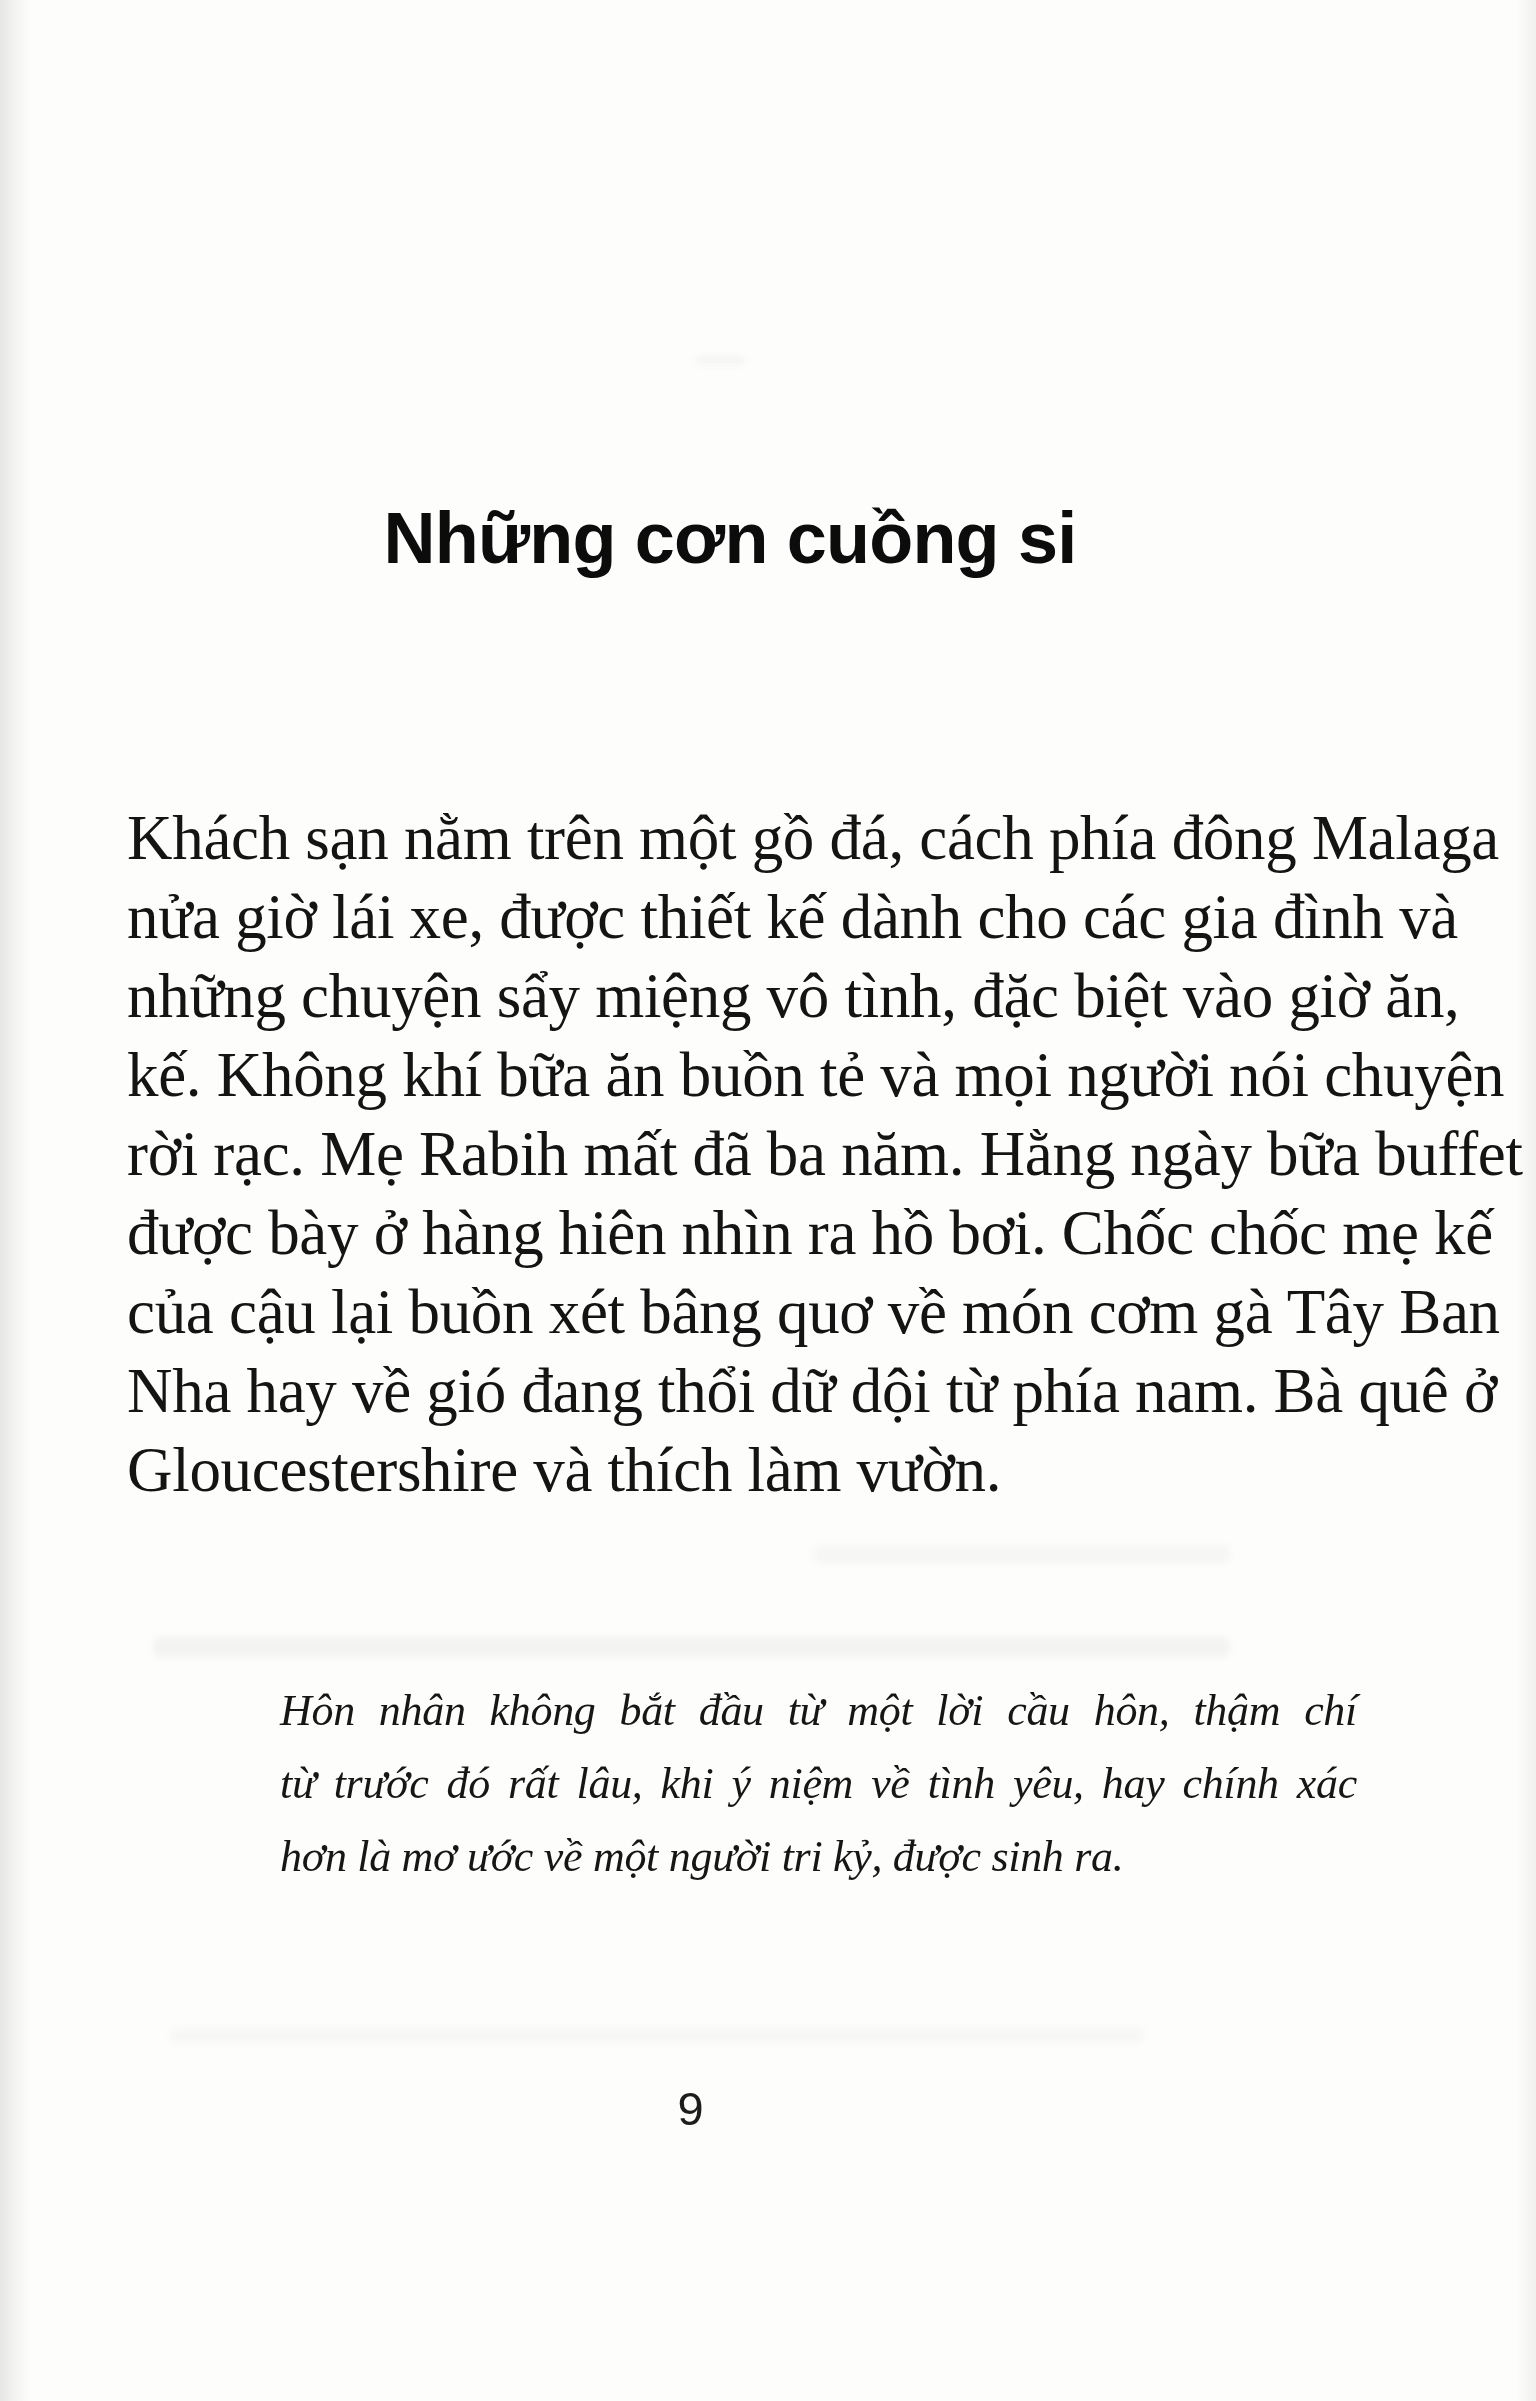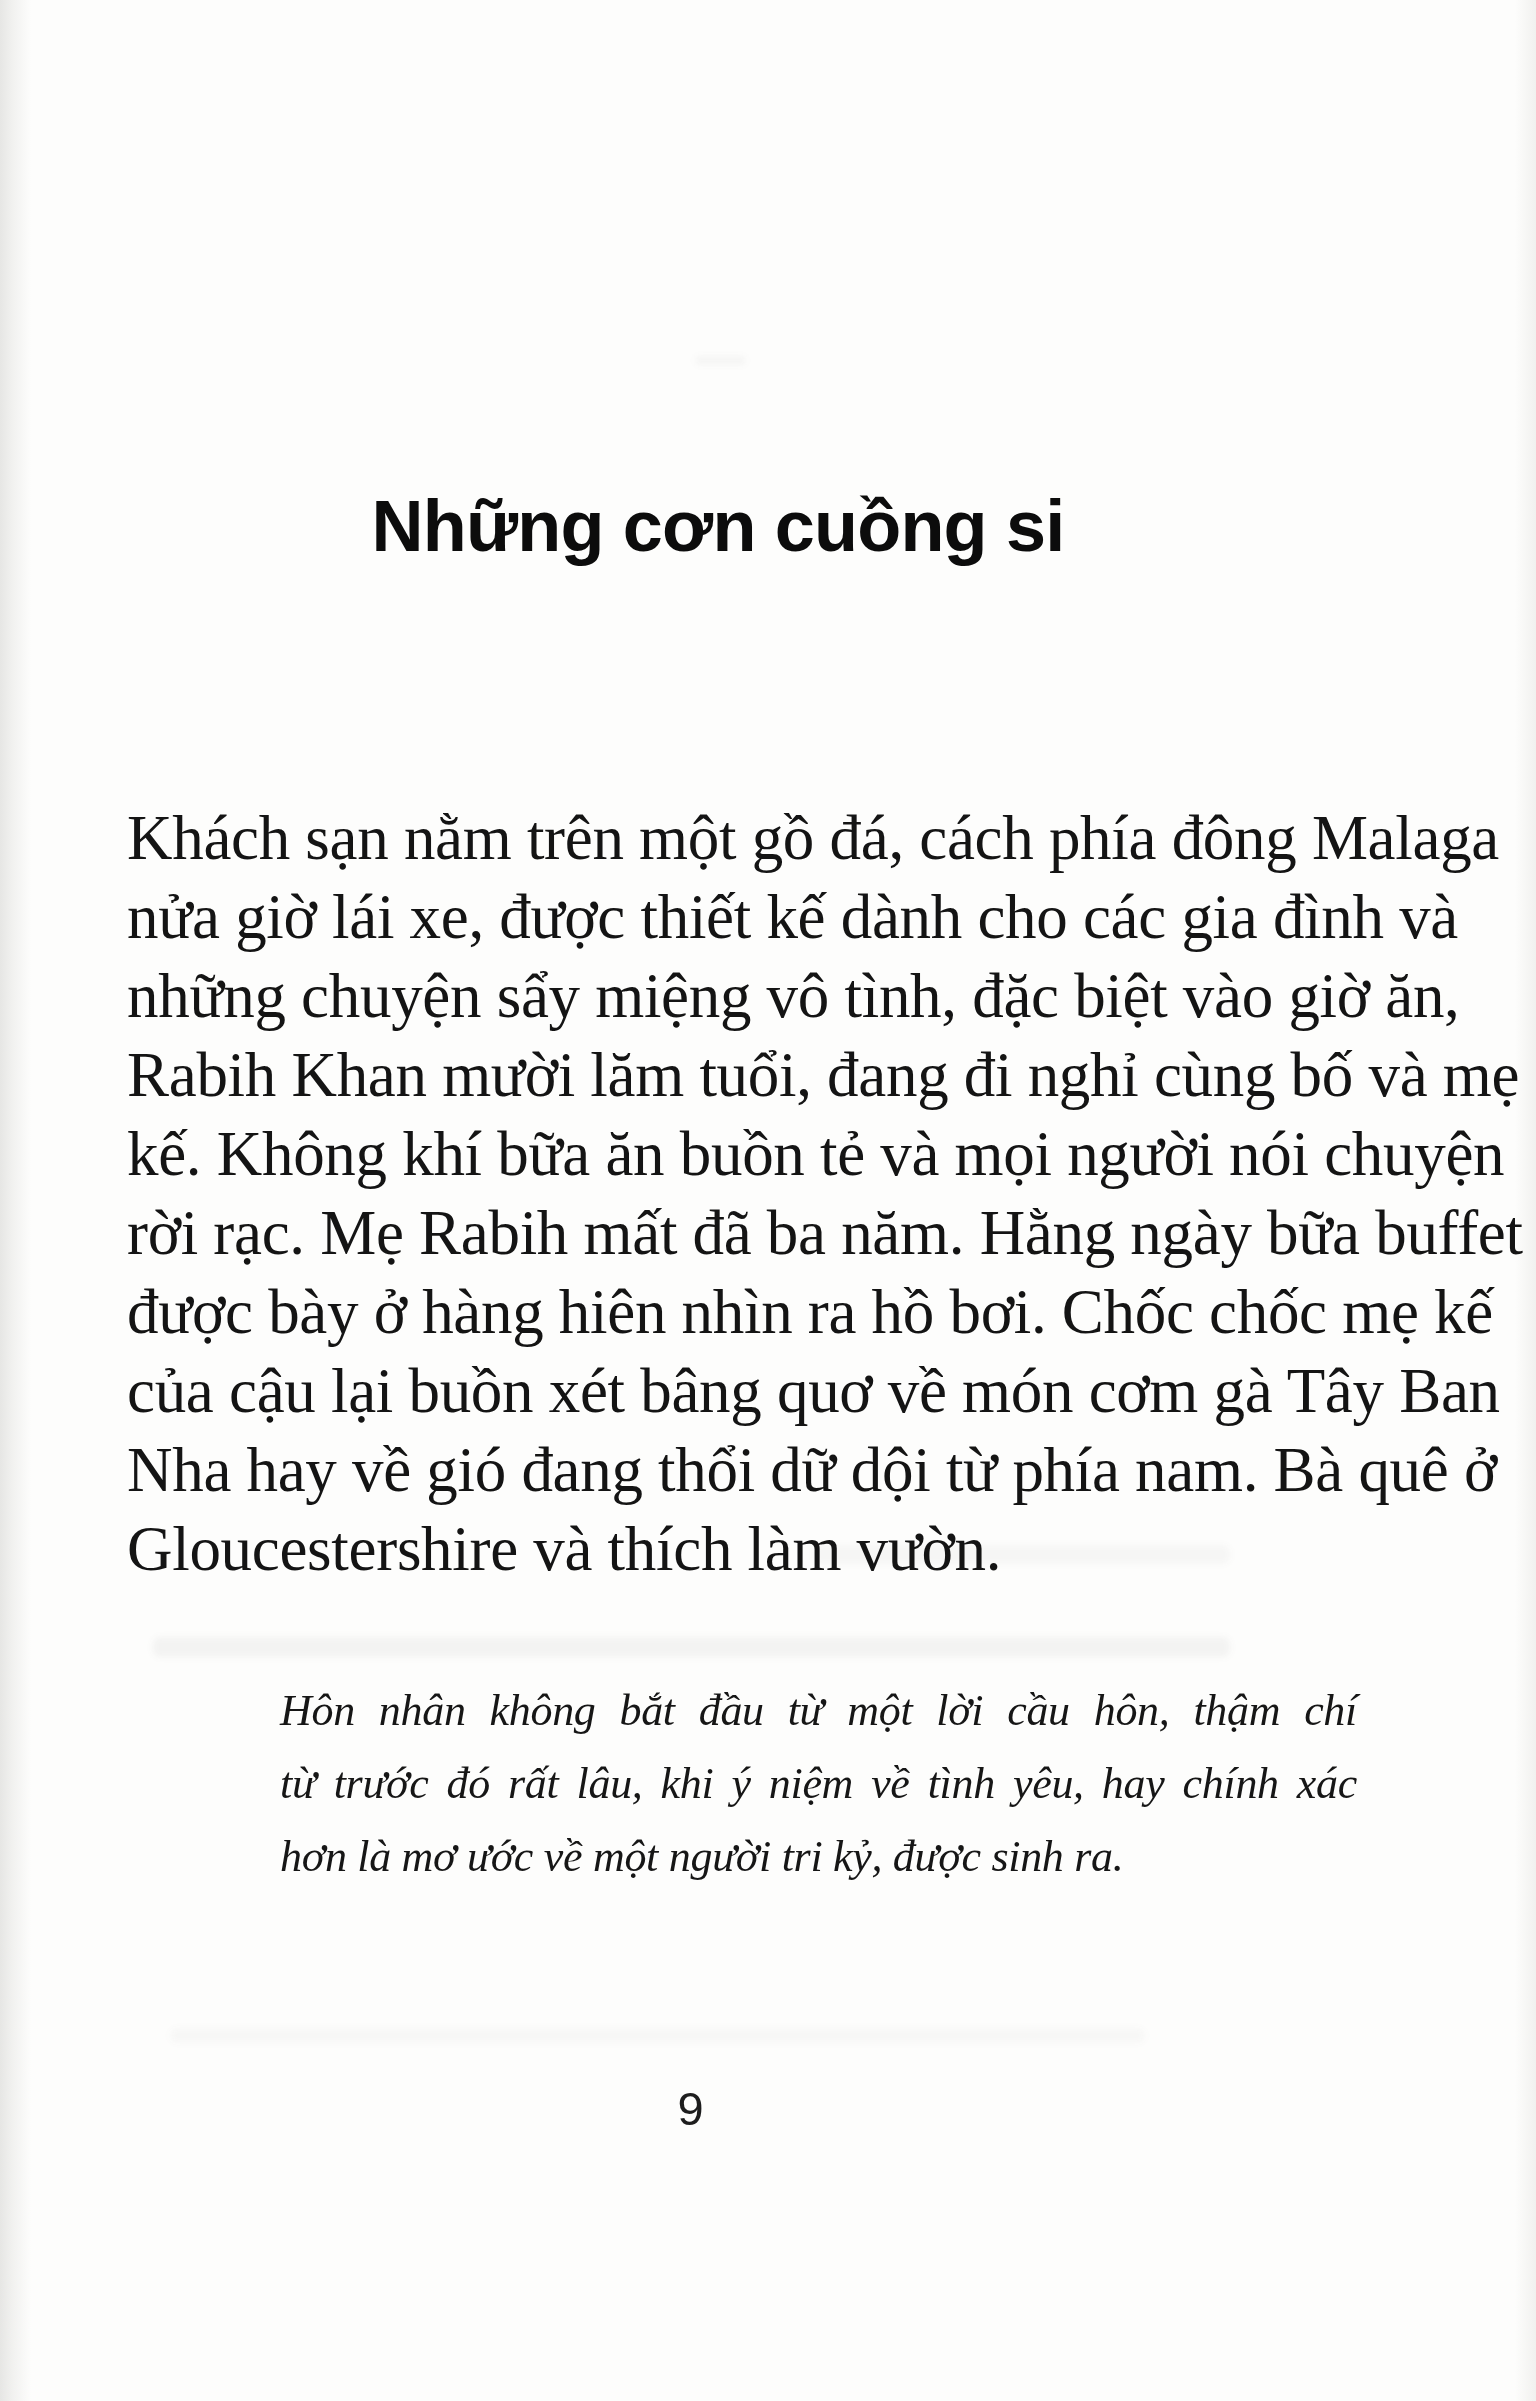--- a/index.html
+++ b/index.html
@@ -37,21 +37,21 @@
   }
   .ghost-a { left: 153px; top: 1637px; width: 1077px; height: 20.4px; }
   .ghost-b { left: 814px; top: 1545px; width: 416px; height: 18.7px; background: rgba(60,60,60,0.035); }
   .ghost-c { left: 170px; top: 2028px; width: 975px; height: 15.3px; background: rgba(60,60,60,0.03); }
   .ghost-d { left: 695px; top: 356px; width: 51px; height: 8.5px; background: rgba(60,60,60,0.045); }
 
   .title {
     position: absolute;
     left: 127px; top: 483px;
     width: 1174px;
-    margin: 4px;
+    margin: 16px;
     text-align: center;
     font-family: "Liberation Sans", "DejaVu Sans", sans-serif;
     font-weight: 700;
     font-size: 72px;
     line-height: 79px;
     letter-spacing: -0.8px;
     color: #0c0c0c;
     white-space: nowrap;
   }
 
@@ -107,21 +107,20 @@
   <div class="ghost ghost-b"></div>
   <div class="ghost ghost-c"></div>
   <div class="ghost ghost-d"></div>
 
   <h1 class="title">Những cơn cuồng si</h1>
 
   <div class="body-block">
     <div class="line j">Khách sạn nằm trên một gồ đá, cách phía đông Malaga</div>
     <div class="line j">nửa giờ lái xe, được thiết kế dành cho các gia đình và</div>
     <div class="line j">những chuyện sẩy miệng vô tình, đặc biệt vào giờ ăn,</div>
-    <div class="line j">Rabih Khan mười lăm tuổi, đang đi nghỉ cùng bố và mẹ</div>
     <div class="line j">kế. Không khí bữa ăn buồn tẻ và mọi người nói chuyện</div>
     <div class="line j">rời rạc. Mẹ Rabih mất đã ba năm. Hằng ngày bữa buffet</div>
     <div class="line j">được bày ở hàng hiên nhìn ra hồ bơi. Chốc chốc mẹ kế</div>
     <div class="line j">của cậu lại buồn xét bâng quơ về món cơm gà Tây Ban</div>
     <div class="line j">Nha hay về gió đang thổi dữ dội từ phía nam. Bà quê ở</div>
     <div class="line">Gloucestershire và thích làm vườn.</div>
   </div>
 
   <div class="quote-block">
     <div class="line j">Hôn nhân không bắt đầu từ một lời cầu hôn, thậm chí</div>

